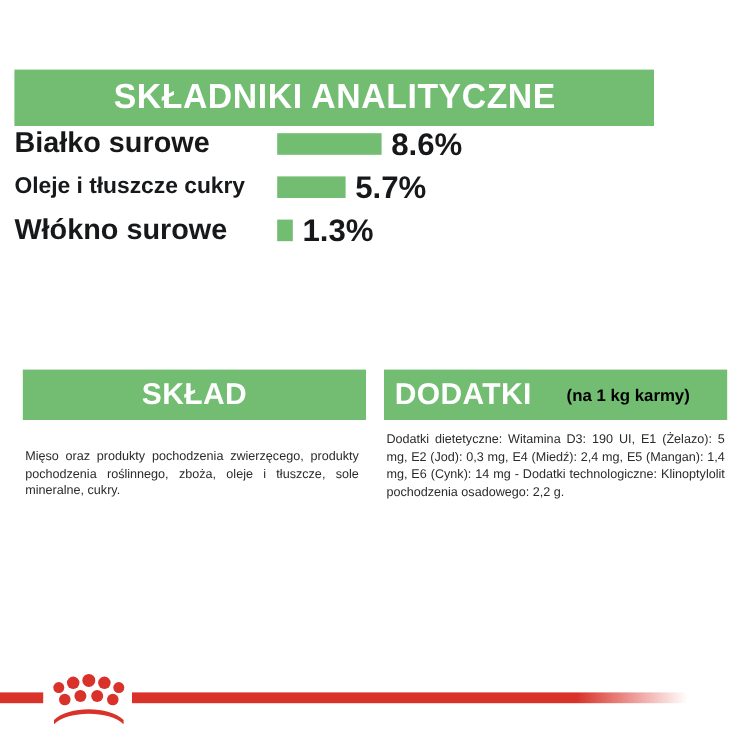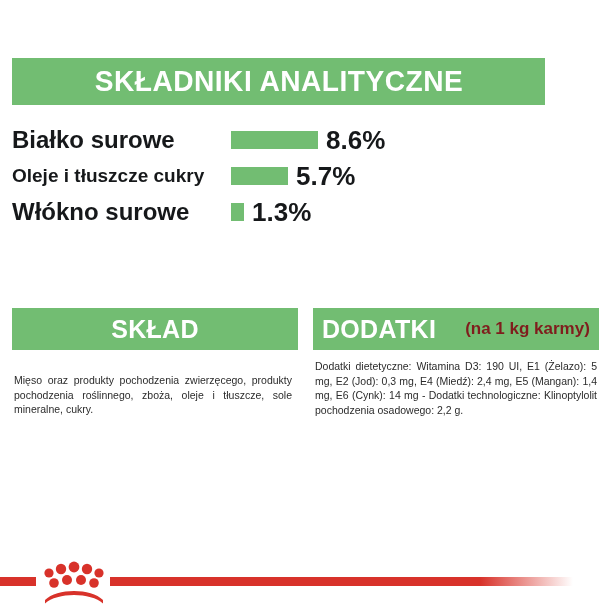--- a/index.html
+++ b/index.html
@@ -41,21 +41,21 @@
     letter-spacing: 0.5px;
     font-family: "Liberation Sans Narrow", "Liberation Sans", sans-serif;
     transform: scaleX(0.97);
     white-space: nowrap;
   }
 
   
   .analytic-rows {
     position: absolute;
     left: 12px;
-    top: 124px;
+    top: 104px;
     width: 588px;
   }
   .analytic-row {
     position: relative;
     height: 36px;
   }
   .row-label {
     position: absolute;
     left: 0;
     top: 0;
@@ -89,21 +89,21 @@
     font-size: 26px;
     font-weight: bold;
     font-family: "Liberation Sans Narrow", "Liberation Sans", sans-serif;
     line-height: 26px;
     white-space: nowrap;
   }
 
   
   .panels {
     position: absolute;
-    left: 12px;
+    left: 19px;
     top: 308px;
     width: 588px;
     display: flex;
     gap: 15px;
   }
   .panel {
     width: 286px;
   }
   .panel-header {
     height: 42px;
@@ -122,22 +122,22 @@
   }
   .panel-header .head-main {
     color: #ffffff;
     font-size: 25px;
     font-weight: bold;
     font-family: "Liberation Sans Narrow", "Liberation Sans", sans-serif;
     letter-spacing: 0.3px;
     white-space: nowrap;
   }
   .panel-header .head-sub {
-    color: #7f1d1d;
-    font-size: 17px;
+    color: #000000;
+    font-size: 14px;
     font-weight: bold;
     font-family: "Liberation Sans Narrow", "Liberation Sans", sans-serif;
     margin-left: 5px;
     white-space: nowrap;
   }
   .panel-body {
     padding: 9px 2px 0 2px;
     color: #2b2b2b;
     font-size: 10.5px;
     line-height: 14.5px;

